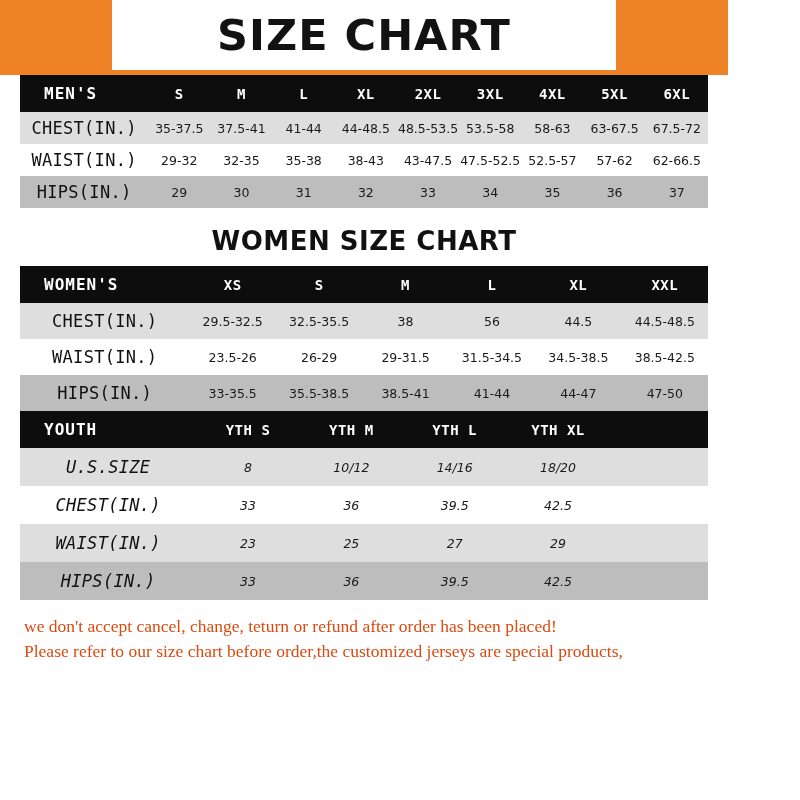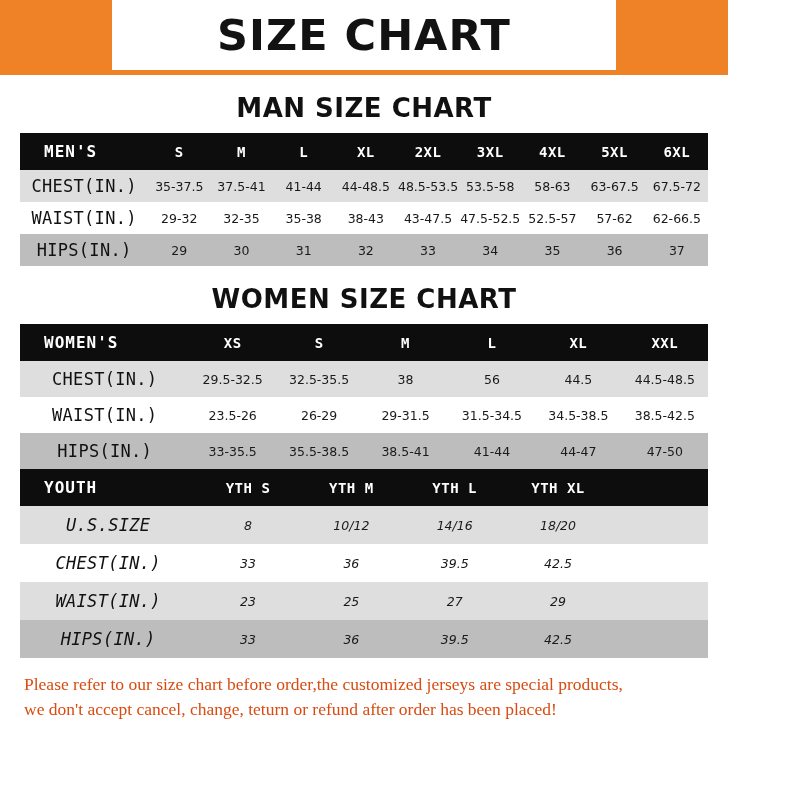--- a/index.html
+++ b/index.html
@@ -148,21 +148,20 @@
   <div class="banner">
     <div class="banner-left"></div>
     <div class="banner-mid">
       <div class="banner-title">SIZE CHART</div>
     </div>
     <div class="banner-right"></div>
   </div>
   <div class="banner-underline"></div>
 
   <div class="section">
-    <div class="section-title">MAN SIZE CHART</div>
     <table class="sizetable tbl-men">
       <thead>
         <tr>
           <th class="rowhead" style="width:15%">MEN'S</th>
           <th>S</th>
           <th>M</th>
           <th>L</th>
           <th>XL</th>
           <th>2XL</th>
           <th>3XL</th>
@@ -301,17 +300,17 @@
           <td>36</td>
           <td>39.5</td>
           <td>42.5</td>
           <td></td>
         </tr>
       </tbody>
     </table>
   </div>
 
   <div class="footer-note">
+    <div>we don't accept cancel, change, teturn or refund after order has been placed!</div>
     <div>Please refer to our size chart before order,the customized jerseys are special products,</div>
-    <div>we don't accept cancel, change, teturn or refund after order has been placed!</div>
   </div>
 
 </div>
 
 </body></html>

